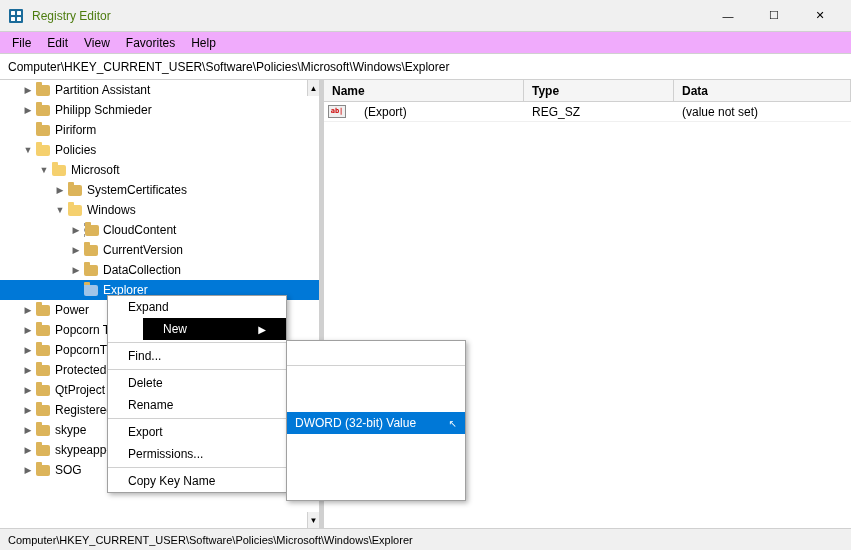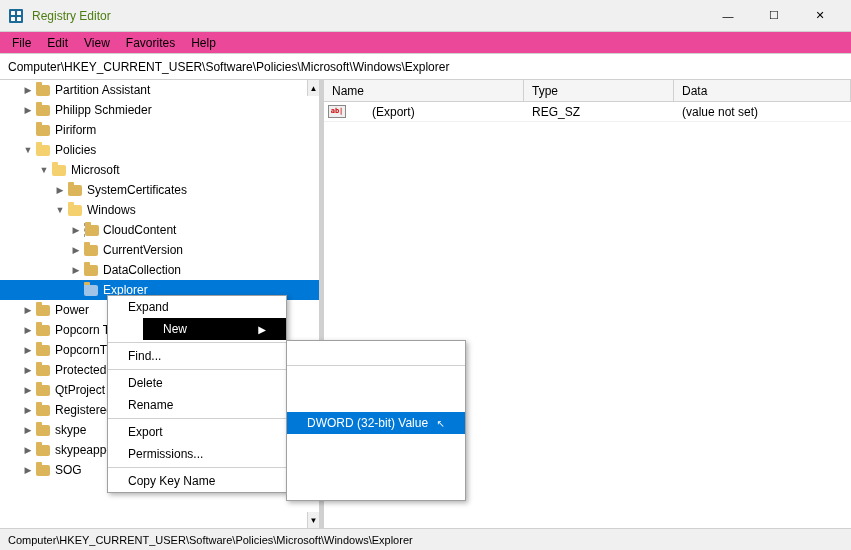--- a/index.html
+++ b/index.html
@@ -46,21 +46,21 @@
       align-items: center;
       justify-content: center;
       cursor: pointer;
       font-size: 11px;
       background: transparent;
       border: none;
     }
 
     
     .menu-bar {
-      background: #ec4899;
+      background: #f0abfc;
       height: 22px;
       display: flex;
       align-items: center;
       padding: 0 4px;
       border-bottom: 1px solid #d0d0d0;
     }
     .menu-item {
       padding: 2px 8px;
       cursor: pointer;
       font-size: 12px;
@@ -174,21 +174,21 @@
     }
     .right-pane-header {
       display: flex;
       border-bottom: 1px solid #d0d0d0;
       height: 22px;
       background: #f5f5f5;
     }
     .right-col {
       padding: 2px 8px;
       font-size: 12px;
-      font-weight: normal;
+      font-weight: bold;
       color: #000;
       border-right: 1px solid #d0d0d0;
       display: flex;
       align-items: center;
     }
     .col-name { width: 200px; }
     .col-type { width: 150px; }
     .col-data { flex: 1; }
 
     .right-row {
@@ -257,21 +257,21 @@
     .ctx-submenu {
       position: absolute;
       left: 100%;
       top: 22px;
       background: white;
       border: 1px solid #a0a0a0;
       box-shadow: 2px 2px 5px rgba(0,0,0,0.3);
       min-width: 180px;
     }
     .ctx-submenu-item {
-      padding: 4px 20px;
+      padding: 4px 8px;
       cursor: pointer;
       font-size: 12px;
       white-space: nowrap;
     }
     .ctx-submenu-item.highlighted { background: #0078d7; color: white; }
 
     
     .splitter {
       width: 4px;
       background: #d0d0d0;
@@ -527,21 +527,21 @@
 
     <div class="right-pane-header">
       <div class="right-col col-name">Name</div>
       <div class="right-col col-type">Type</div>
       <div class="right-col col-data">Data</div>
     </div>
 
     <div class="right-row">
       <div class="right-name-cell">
 
-        <div style="width:36px; height:14px; margin-right:8px; flex-shrink:0; position:relative;">
+        <div style="width:36px; height:14px; margin-right:0; flex-shrink:0; position:relative;">
           <div style="background:#f0f0f0; border:1px solid #888; width:18px; height:13px; display:flex; align-items:center; justify-content:center; font-size:7px; color:#cc0000; font-weight:bold; font-family:monospace;">ab|</div>
         </div>
         <span>(Export)</span>
       </div>
       <div class="right-type-cell">REG_SZ</div>
       <div class="right-data-cell">(value not set)</div>
     </div>
   </div>
 
   <div class="context-menu-container" style="top: 215px; left: 107px;">

